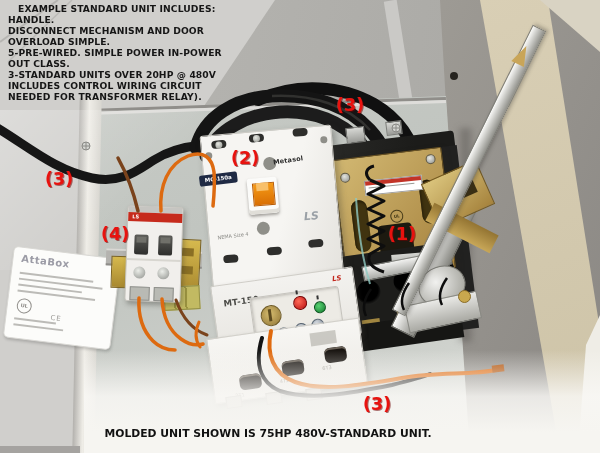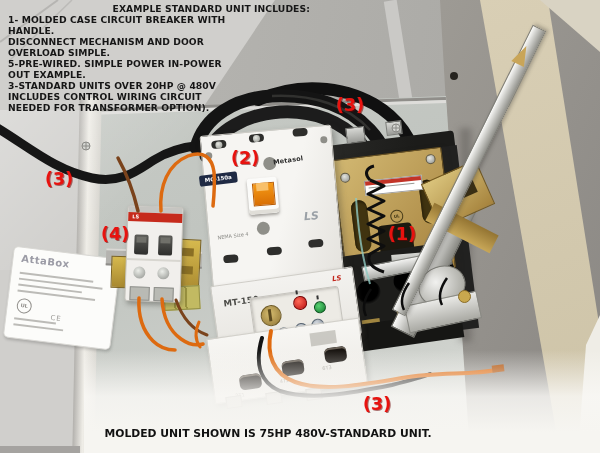--- a/index.html
+++ b/index.html
@@ -157,21 +157,21 @@
     background:linear-gradient(180deg,#f7f6f3,#eceae5);border:1px solid #d2d0ca;
     box-shadow:2px 3px 5px rgba(60,56,50,.25);}
   .rel-bot .t{position:absolute;width:22px;height:15px;border-radius:5px;background:#191511;
     box-shadow:inset 0 2px 0 #6a6258;}
   .rel-bot .tl{position:absolute;font-size:5px;color:#a3a09a;}
   .rel-bot .tape{position:absolute;left:102px;top:8px;width:26px;height:13px;background:rgba(150,148,140,.45);}
   .foot{width:14px;height:10px;background:#d2d0ca;transform:rotate(-8deg);border:1px solid #b3b1ab;}
   
   .heading{left:8px;top:3px;width:302px;font-weight:bold;font-size:9.2px;line-height:11px;
     color:#161616;letter-spacing:.1px;}
-  .heading .t{padding-left:10px;text-align:right;}
+  .heading .t{padding-left:10px;}
   .caption{left:90px;top:427px;width:356px;text-align:center;font-weight:bold;font-size:10.8px;color:#111;}
   .mk{position:absolute;font-weight:bold;font-size:17.5px;color:#e8120e;
     text-shadow:1px 1px 0 rgba(110,0,0,.55),-0.5px -0.5px 0 rgba(255,130,130,.3);}
   svg{position:absolute;left:0;top:0;}
 </style>
 </head>
 <body>
 
 <div id="scene">
 
@@ -355,26 +355,25 @@
 
   <div class="mk" style="left:45px;top:169px;">(3)</div>
   <div class="mk" style="left:101px;top:224px;">(4)</div>
   <div class="mk" style="left:231px;top:148px;">(2)</div>
   <div class="mk" style="left:336px;top:95px;">(3)</div>
   <div class="mk" style="left:388px;top:224px;">(1)</div>
   <div class="mk" style="left:363px;top:394px;">(3)</div>
 
   <div class="abs heading">
     <div class="t">EXAMPLE STANDARD UNIT INCLUDES:</div>
-    <div>1- MOLDED CASE CIRCUIT BREAKER WITH</div>
     <div>HANDLE.</div>
     <div>DISCONNECT MECHANISM AND DOOR</div>
     <div>OVERLOAD SIMPLE.</div>
     <div>5-PRE-WIRED. SIMPLE POWER IN-POWER</div>
-    <div>OUT EXAMPLE.</div>
+    <div>OUT CLASS.</div>
     <div>3-STANDARD UNITS OVER 20HP @ 480V</div>
     <div>INCLUDES CONTROL WIRING CIRCUIT</div>
-    <div>NEEDED FOR TRANSFORMER OPTION).</div>
+    <div>NEEDED FOR TRANSFORMER RELAY).</div>
   </div>
 
   <div class="abs caption">MOLDED UNIT SHOWN IS 75HP 480V-STANDARD UNIT.</div>
 
 </div>
 
 </body></html>

